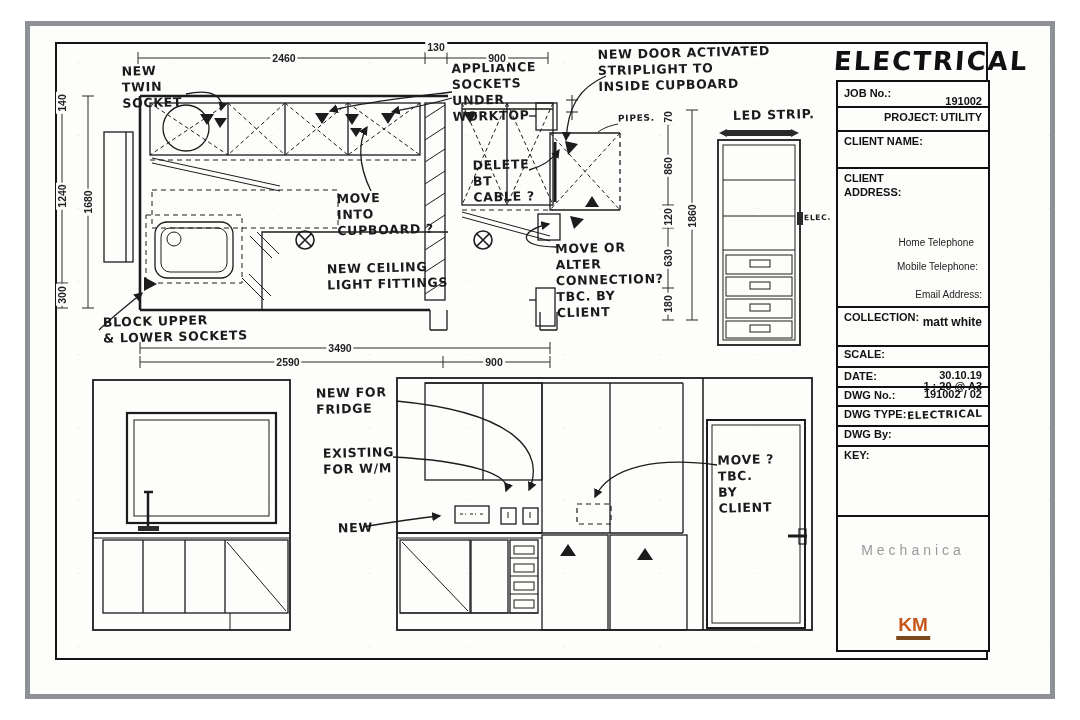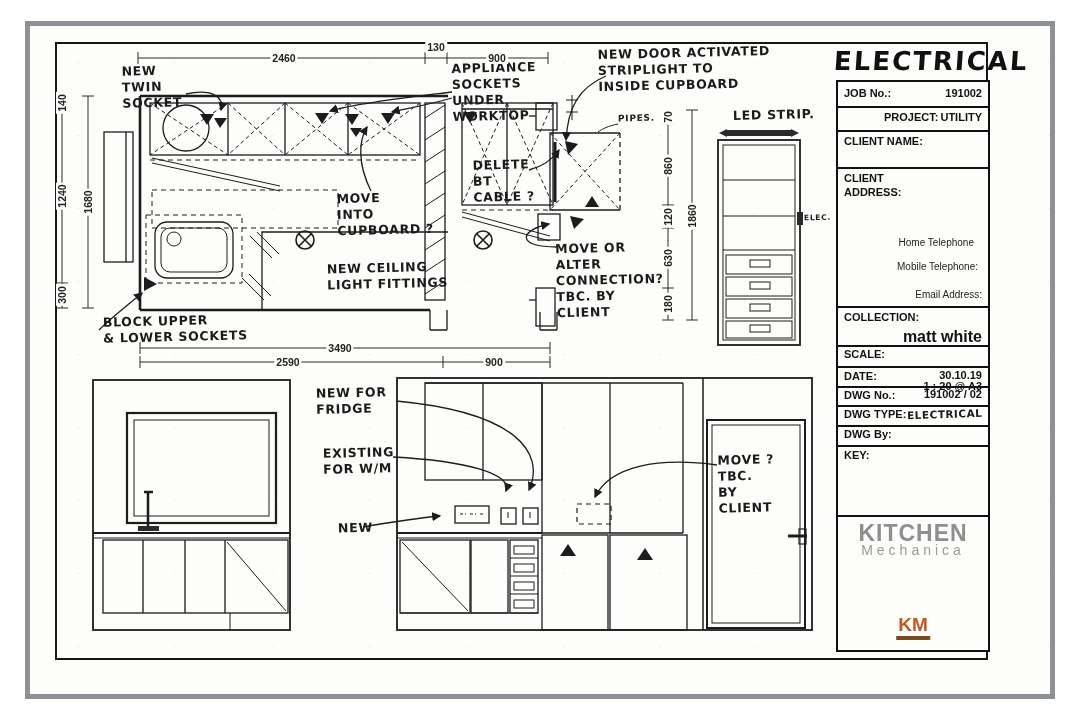--- a/index.html
+++ b/index.html
@@ -288,37 +288,36 @@
   <div class="tb-line" style="top:224px;"></div>
   <div class="tb-line" style="top:263px;"></div>
   <div class="tb-line" style="top:284px;"></div>
   <div class="tb-line" style="top:304px;"></div>
   <div class="tb-line" style="top:323px;"></div>
   <div class="tb-line" style="top:343px;"></div>
   <div class="tb-line" style="top:363px;"></div>
   <div class="tb-line" style="top:433px;"></div>
 
   <div class="tb-label" style="left:6px;top:5px;">JOB No.:</div>
-  <div class="tb-value" style="top:5px;">191002</div>
+  <div class="tb-value" style="top:13px;">191002</div>
   <div class="tb-label" style="left:6px;top:29px;padding-left:40px;">PROJECT:</div>
   <div class="tb-value" style="top:29px;text-align:right;">UTILITY</div>
   <div class="tb-label" style="left:6px;top:53px;">CLIENT NAME:</div>
   <div class="tb-label" style="left:6px;top:90px;">CLIENT
 ADDRESS:</div>
   <div class="tb-contact" style="top:155px;">Home Telephone</div>
   <div class="tb-contact" style="top:179px;right:10px;">Mobile Telephone:</div>
   <div class="tb-contact" style="top:207px;right:6px;">Email Address:</div>
   <div class="tb-label" style="left:6px;top:229px;">COLLECTION:</div>
-  <div class="tb-value" style="top:246px;font-size:16px;">matt white</div>
+  <div class="tb-value" style="top:233px;font-size:12px;">matt white</div>
   <div class="tb-label" style="left:6px;top:266px;">SCALE:</div>
   <div class="tb-value" style="top:266px;margin-top:32px;">1 : 20 @  A3</div>
   <div class="tb-label" style="left:6px;top:288px;">DATE:</div>
   <div class="tb-value" style="top:287px;">30.10.19</div>
   <div class="tb-label" style="left:6px;top:307px;">DWG No.:</div>
   <div class="tb-value" style="top:306px;">191002 / 02</div>
   <div class="tb-label" style="left:6px;top:326px;">DWG TYPE:</div>
   <div class="tb-value tb-hand" style="top:326px;">ELECTRICAL</div>
   <div class="tb-label" style="left:6px;top:346px;">DWG By:</div>
   <div class="tb-label" style="left:6px;top:367px;">KEY:</div>
-  <div class="logo1" style="top:438px;">KITCHEN</div>
   <div class="logo2" style="top:460px;">Mechanica</div>
   <div class="logomark" style="top:532px;">KM</div>
 </div>
 
 </body></html>

